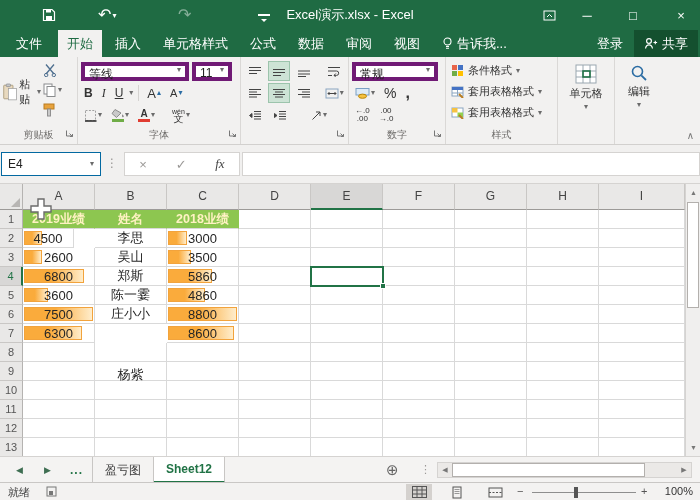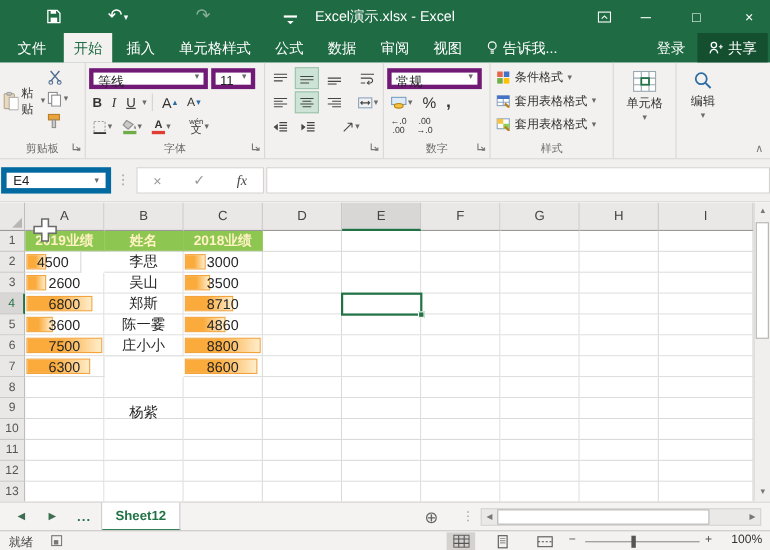--- a/index.html
+++ b/index.html
@@ -46,21 +46,21 @@
   .alignbtn.on { background:#CDE3D5; border:1px solid #9CC4AC; }
   .phon { display:flex; flex-direction:column; align-items:center; line-height:7px; color:#333; }
   .phon .p1 { font-size:7px; } .phon .p2 { font-size:10px; }
   .minidec { display:flex; flex-direction:column; line-height:8px; font-size:8px; color:#333; text-align:center; }
   .stylebtn { display:flex; align-items:center; gap:4px; height:21px; padding:0 2px; font-size:11px; color:#333; }
   .vbig { display:flex; flex-direction:column; align-items:center; gap:2px; padding-top:4px; }
   .collapse { position:absolute; right:6px; bottom:3px; color:#777; font-size:10px; }
 
   
   .fbar { position:absolute; left:0; top:145px; width:700px; height:39px; background:#F1F0EF; border-bottom:1px solid #D5D3D1; }
-  .namebox { position:absolute; left:1px; top:7px; width:100px; height:24px; background:#fff; border:5px solid #0369a1; display:flex; align-items:center; justify-content:space-between; padding:0 6px; font-size:12px; color:#222; }
+  .namebox { position:absolute; left:1px; top:7px; width:100px; height:24px; background:#fff; border:1px solid #0369a1; display:flex; align-items:center; justify-content:space-between; padding:0 6px; font-size:12px; color:#222; }
   .fdots { position:absolute; left:106px; top:11px; color:#9B9997; font-size:12px; }
   .fbtns { position:absolute; left:124px; top:7px; width:116px; height:24px; background:#fff; border:1px solid #D5D3D1; display:flex; align-items:center; justify-content:space-around; }
   .fx { font-family:"Liberation Serif",serif; font-style:italic; font-size:13px; color:#444; }
   .fcancel,.fenter { color:#9B9997; font-size:13px; }
   .finput { position:absolute; left:242px; top:7px; right:0; height:24px; background:#fff; border:1px solid #D5D3D1; font-size:12px; padding:0 5px; line-height:22px; }
 
   
   .sheet { position:absolute; left:0; top:184px; width:700px; height:272px; background:#fff; overflow:hidden; }
   .corner { position:absolute; left:0; top:0; width:23px; height:26px; background:#E9E8E7; border-right:1px solid #B5B3B1; border-bottom:1px solid #9C9A98; }
   .corner .tri { position:absolute; right:2px; bottom:2px; width:0; height:0; border-left:9px solid transparent; border-bottom:9px solid #B8B6B4; }
@@ -560,21 +560,21 @@
         <div class="cell" style="left: 599px; top: 64px; width: 86px; height: 19px;"></div>
         <div class="cell" style="left: 23px; top: 83px; width: 72px; height: 19px;">
           <div class="databar" style="width: calc(88% - 2px);"></div>
           <span class="val">6800</span>
         </div>
         <div class="cell" style="left: 95px; top: 83px; width: 72px; height: 19px;">
           <span class="val">郑斯</span>
         </div>
         <div class="cell" style="left: 167px; top: 83px; width: 72px; height: 19px;">
           <div class="databar" style="width: calc(65% - 2px);"></div>
-          <span class="val">8710</span>
+          <span class="val">5860</span>
         </div>
         <div class="cell" style="left: 239px; top: 83px; width: 72px; height: 19px;"></div>
         <div class="cell" style="left: 311px; top: 83px; width: 72px; height: 19px;"></div>
         <div class="cell" style="left: 383px; top: 83px; width: 72px; height: 19px;"></div>
         <div class="cell" style="left: 455px; top: 83px; width: 72px; height: 19px;"></div>
         <div class="cell" style="left: 527px; top: 83px; width: 72px; height: 19px;"></div>
         <div class="cell" style="left: 599px; top: 83px; width: 86px; height: 19px;"></div>
         <div class="cell" style="left: 23px; top: 102px; width: 72px; height: 19px;">
           <div class="databar" style="width: calc(36% - 2px);"></div>
           <span class="val">3600</span>
@@ -694,20 +694,21 @@
           <path d="M10 3h6v7h7v6h-7v7h-6v-7H3v-6h7z" fill="#fff" stroke="#6B6B6B" stroke-width="1.4"></path>
         </svg>
     </div>
   </div>
 
   <div class="tabsbar">
     <span class="navarr" style="left:16px;">◀</span>
     <span class="navarr" style="left:44px;">▶</span>
     <span class="moredots">...</span>
     <div class="stabs" id="stabs">
+        <div class="stab">盈亏图</div>
         <div class="stab active">Sheet12</div>
       </div>
     <span class="newsheet">⊕</span>
     <span class="tb-dots">⋮</span>
     <div class="hscroll">
       <span class="hs-btn" style="left:0;">◀</span>
       <span class="hs-thumb"></span>
       <span class="hs-btn" style="right:0;">▶</span>
     </div>
   </div>

